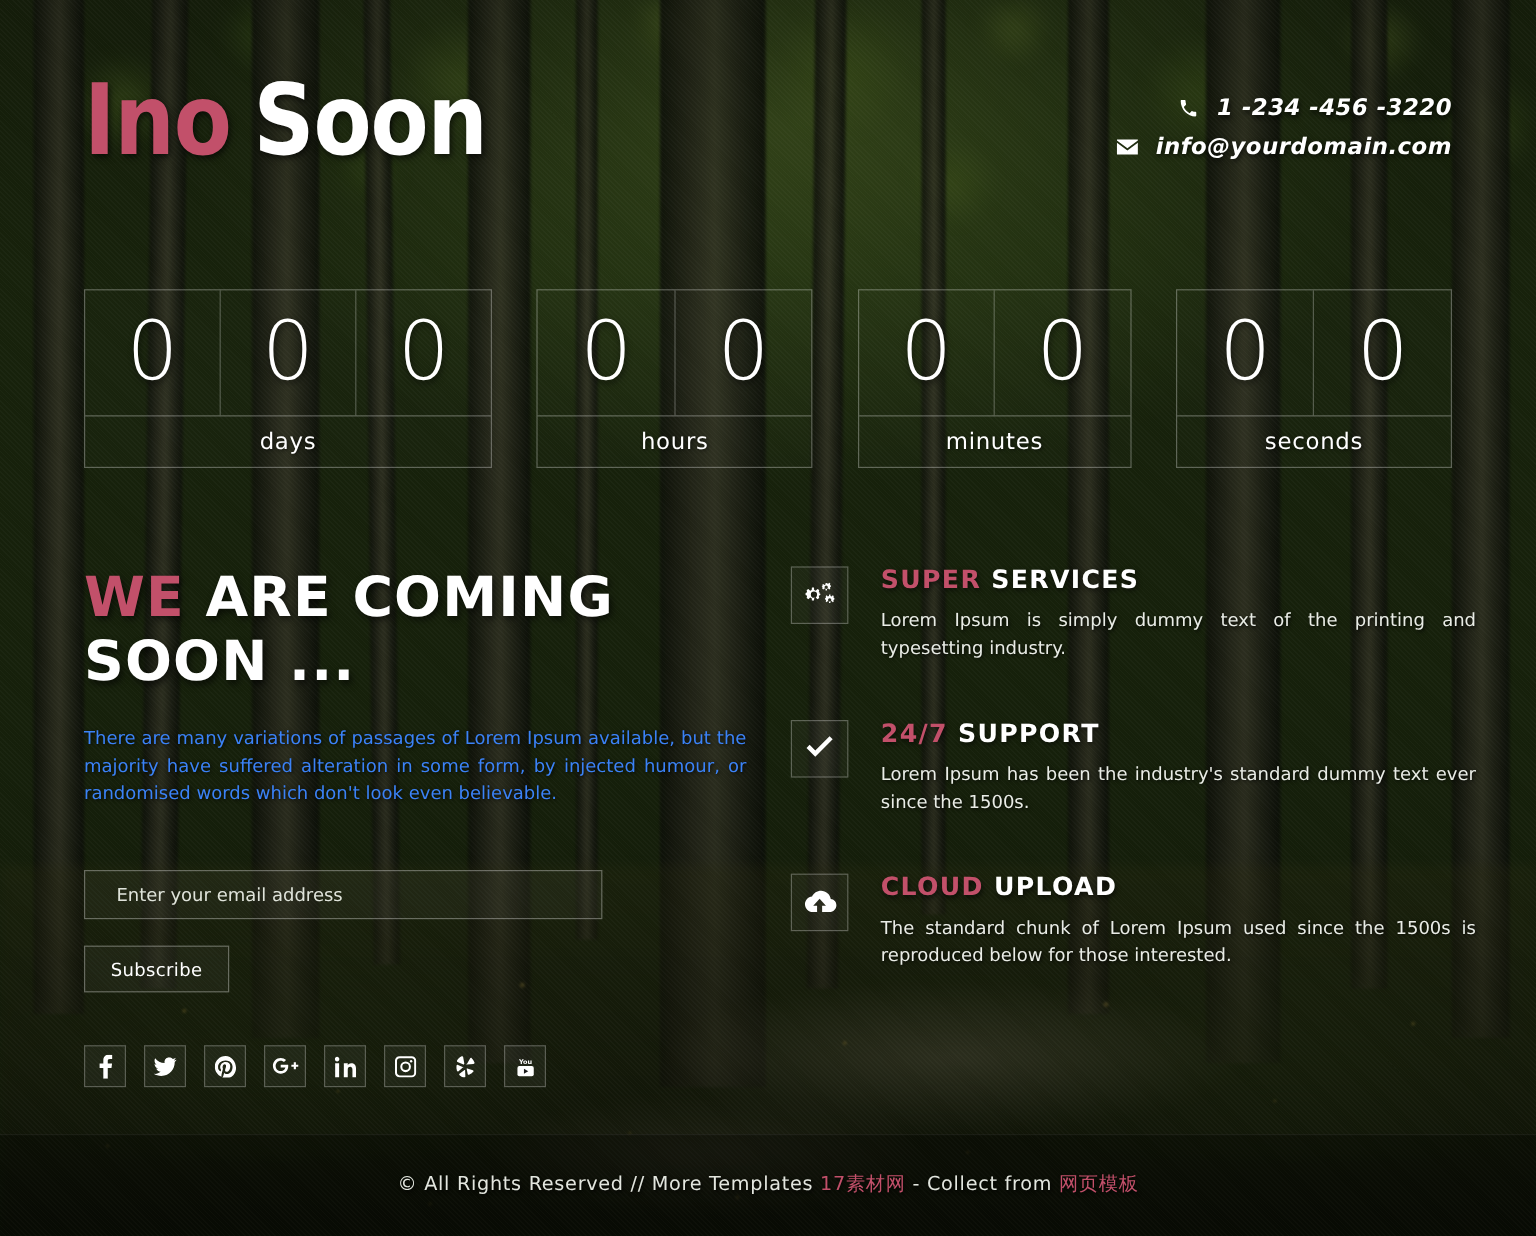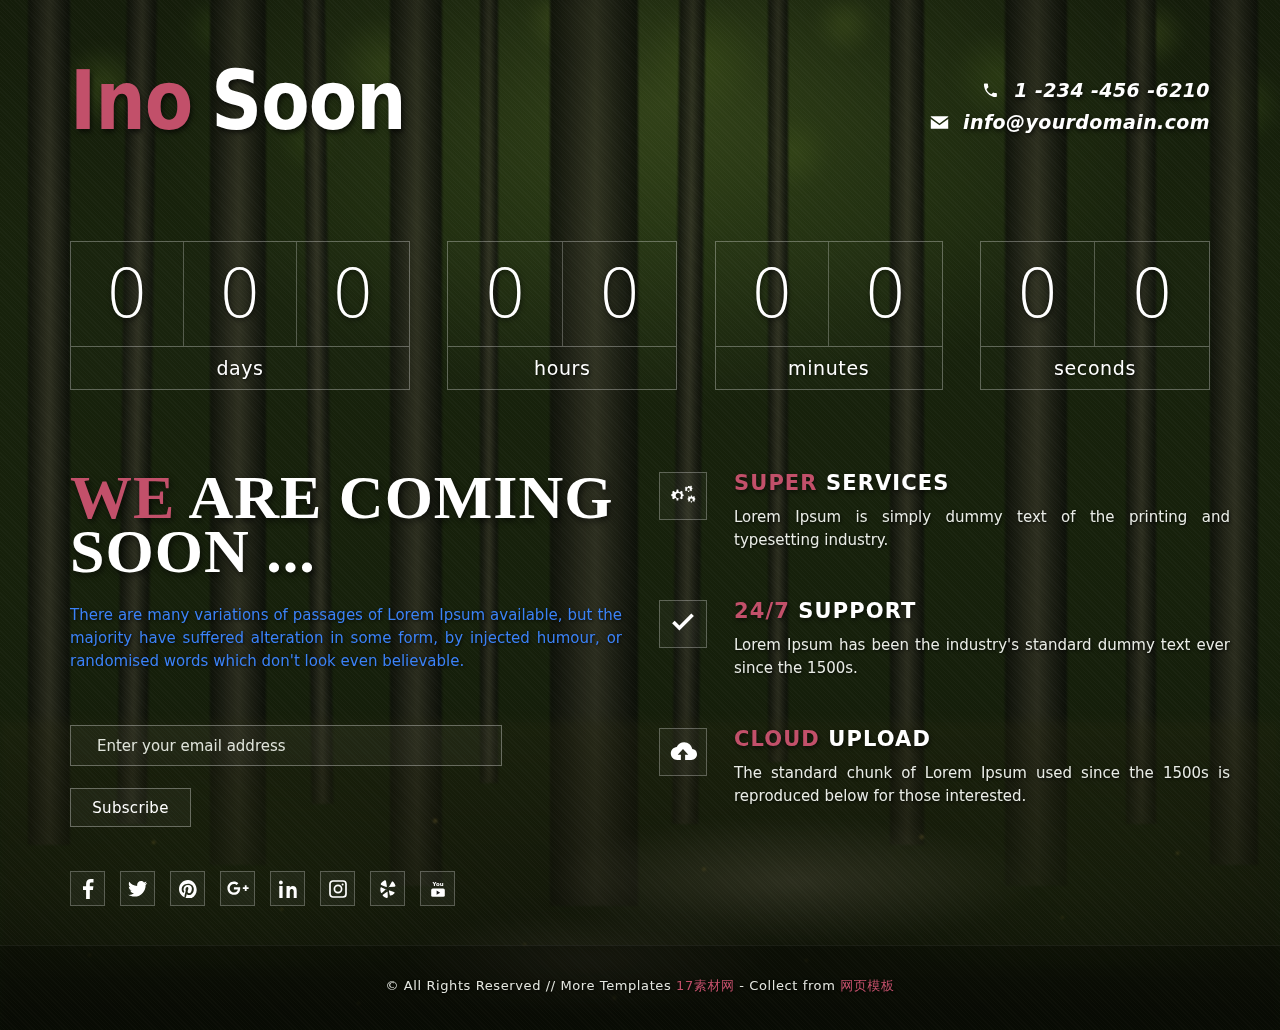--- a/index.html
+++ b/index.html
@@ -248,27 +248,26 @@
   
   .main {
     position: absolute;
     left: 70px; top: 470px;
     width: 1140px;
   }
   .col-left { position: absolute; left: 0; top: 0; width: 552px; }
   .col-right { position: absolute; left: 584px; top: 0; width: 556px; }
 
   .headline {
-    font-size: 62px;
+    font-size: 46px;
     font-weight: bold;
     line-height: 54px;
     letter-spacing: 1px;
     color: #ffffff;
     text-shadow: 2px 3px 6px rgba(0,0,0,.6);
-    font-family: Liberation Serif, serif;
   }
   .headline .hl-accent { color: #c2506a; }
 
   .lead {
     margin-top: 26px;
     color: #3b82f6;
     font-size: 15px;
     line-height: 23px;
     text-align: justify;
     width: 552px;
@@ -365,21 +364,21 @@
     left: 0; right: 0; top: 945px; bottom: 0;
     background: rgba(0,0,0,.26);
     border-top: 1px solid rgba(255,255,255,.06);
     z-index: 1;
   }
   .footer {
     position: absolute;
     left: 0; right: 0; top: 977px;
     text-align: center;
     color: #e3e6df;
-    font-size: 13px;
+    font-size: 16px;
     letter-spacing: .6px;
     z-index: 3;
     text-shadow: 1px 1px 3px rgba(0,0,0,.8);
   }
   .footer a {
     color: #c2506a;
     text-decoration: none;
     cursor: pointer;
   }
 </style>
@@ -419,21 +418,21 @@
       <span class="part-a">Ino</span><span class="part-b">Soon</span>
     </div>
 
     <div class="contact">
       <div class="contact-row">
         <span class="contact-icon">
           <svg width="17" height="17" viewBox="0 0 24 24" fill="currentColor" aria-hidden="true">
             <path d="M6.6 10.8c1.4 2.8 3.8 5.2 6.6 6.6l2.2-2.2c.3-.3.7-.4 1-.2 1.1.4 2.3.6 3.5.6.6 0 1.1.5 1.1 1.1v3.5c0 .6-.5 1.1-1.1 1.1C10.9 21.3 2.7 13.1 2.7 3.1 2.7 2.5 3.2 2 3.8 2h3.5c.6 0 1.1.5 1.1 1.1 0 1.2.2 2.4.6 3.5.1.4 0 .8-.3 1.1l-2.1 2.1z"></path>
           </svg>
         </span>
-        <span class="contact-text">1 -234 -456 -6210</span>
+        <span class="contact-text">1 -234 -456 -3220</span>
       </div>
       <div class="contact-row">
         <span class="contact-icon">
           <svg width="19" height="15" viewBox="0 0 24 18" fill="currentColor" aria-hidden="true">
             <path d="M1 1h22v1.2L12 10.2 1 2.2V1zm0 3.6l11 8 11-8V17H1V4.6z"></path>
           </svg>
         </span>
         <span class="contact-text">info@yourdomain.com</span>
       </div>
     </div>

